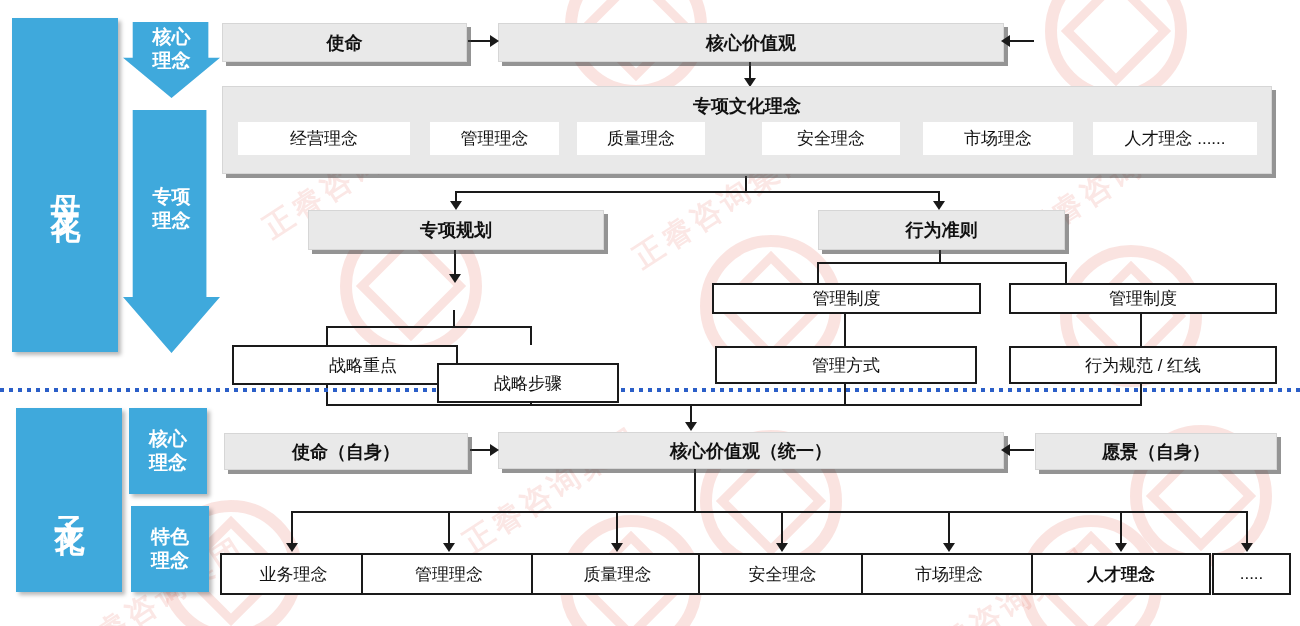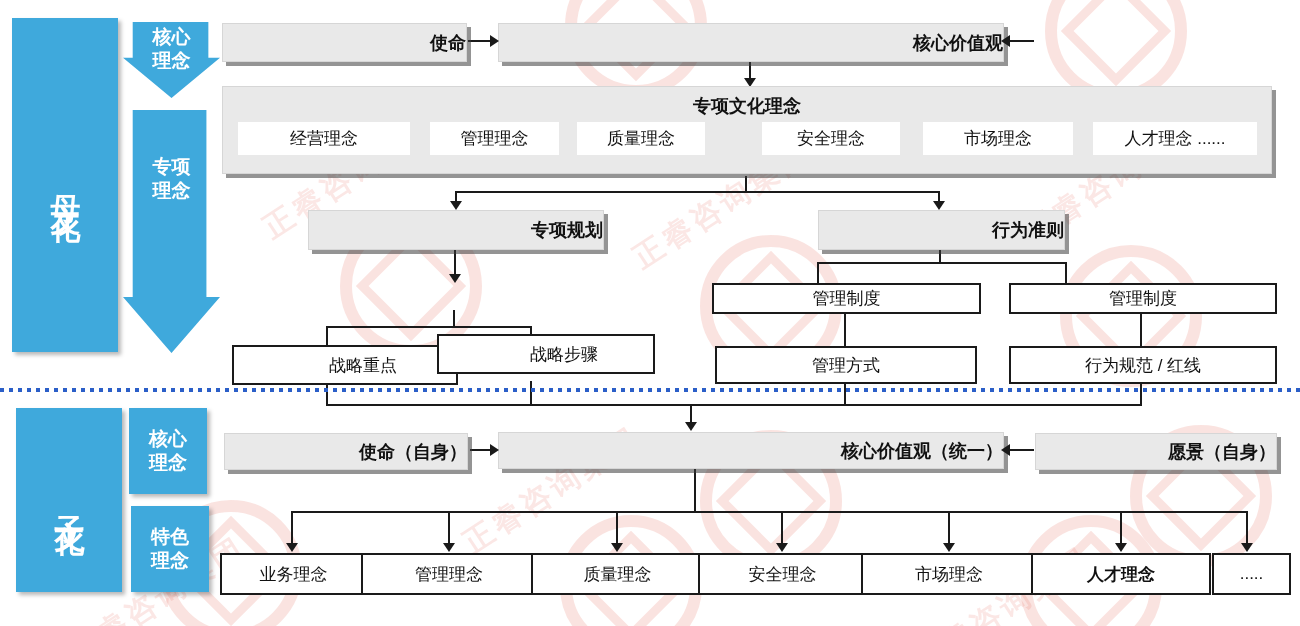--- a/index.html
+++ b/index.html
@@ -6,21 +6,21 @@
   #stage{
     position:relative;width:1300px;height:626px;background:#ffffff;overflow:hidden;
     font-family:"Liberation Sans","DejaVu Sans",sans-serif;color:#111;
   }
   
   .wm-layer{position:absolute;inset:0;z-index:0;pointer-events:none;}
   .wm-ring{position:absolute;width:118px;height:118px;border:12px solid rgba(224,86,74,.17);border-radius:50%;}
   .wm-ring::after{content:"";position:absolute;inset:20px;border:9px solid rgba(224,86,74,.17);transform:rotate(45deg);}
   .wm-text{position:absolute;font-size:30px;font-weight:bold;color:rgba(224,86,74,.14);white-space:nowrap;transform:rotate(-33deg);letter-spacing:4px;}
   .gbox{position:absolute;z-index:1;background:#e9e9e9;border:1px solid #d6d6d6;
-    box-shadow:4px 4px 0 rgba(60,60,60,.55);display:flex;align-items:center;justify-content:flex-end;
+    box-shadow:4px 4px 0 rgba(60,60,60,.55);display:flex;align-items:center;justify-content:center;
     font-weight:bold;font-size:18px;}
   .gcontainer{position:absolute;z-index:1;background:#e9e9e9;border:1px solid #d6d6d6;
     box-shadow:4px 4px 0 rgba(60,60,60,.55);}
   .gtitle{position:absolute;left:0;right:0;top:7px;text-align:center;font-weight:bold;font-size:18px;}
   .wplain{position:absolute;z-index:2;background:#ffffff;display:flex;align-items:center;justify-content:center;font-size:17px;}
   .wbox{position:absolute;z-index:2;background:#ffffff;border:2px solid #1a1a1a;
     display:flex;align-items:center;justify-content:center;font-size:17px;}
   .cell{position:absolute;z-index:2;background:#ffffff;border:2px solid #1a1a1a;
     display:flex;align-items:center;justify-content:center;font-size:17px;}
   
@@ -68,21 +68,21 @@
     <div class="wm-text" style="left:900px;top:590px;">正睿咨询集团</div>
   </div>
 
   <div class="bluebar" style="left:12px;top:18px;width:106px;height:334px;">
     <span class="vtext">母文化</span>
   </div>
   <div class="bluearrow arrow-short" style="left:123px;top:22px;width:97px;height:76px;">
     <span class="wrap2" style="margin-top:3px;">核心理念</span>
   </div>
   <div class="bluearrow arrow-long" style="left:123px;top:110px;width:97px;height:243px;">
-    <span class="wrap2" style="margin-top:45px;">专项理念</span>
+    <span class="wrap2" style="margin-top:75px;">专项理念</span>
   </div>
 
   <div class="gbox" style="left:222px;top:23px;width:243px;height:37px;">
     <span>使命</span>
   </div>
   <div class="gbox" style="left:498px;top:23px;width:504px;height:37px;">
     <span>核心价值观</span>
   </div>
   <div class="h" style="left:468px;top:40px;width:24px;"></div>
   <div class="ah-right" style="left:490px;top:35px;"></div>
@@ -130,21 +130,21 @@
   <div class="v" style="left:454px;top:250px;height:26px;"></div>
   <div class="ah-down" style="left:449px;top:274px;"></div>
 
   <div class="v" style="left:453px;top:310px;height:17px;"></div>
   <div class="h" style="left:326px;top:326px;width:206px;"></div>
   <div class="v" style="left:326px;top:326px;height:19px;"></div>
   <div class="v" style="left:530px;top:326px;height:19px;"></div>
   <div class="wbox" style="left:232px;top:345px;width:186px;height:36px;padding-left:36px;">
     <span>战略重点</span>
   </div>
-  <div class="wbox" style="left:437px;top:334px;width:178px;height:36px;padding-left:36px;">
+  <div class="wbox" style="left:437px;top:363px;width:178px;height:36px;">
     <span>战略步骤</span>
   </div>
 
   <div class="v" style="left:939px;top:248px;height:16px;"></div>
   <div class="h" style="left:817px;top:262px;width:250px;"></div>
   <div class="v" style="left:817px;top:262px;height:21px;"></div>
   <div class="v" style="left:1065px;top:262px;height:21px;"></div>
   <div class="wbox" style="left:712px;top:283px;width:265px;height:27px;">
     <span>管理制度</span>
   </div>

